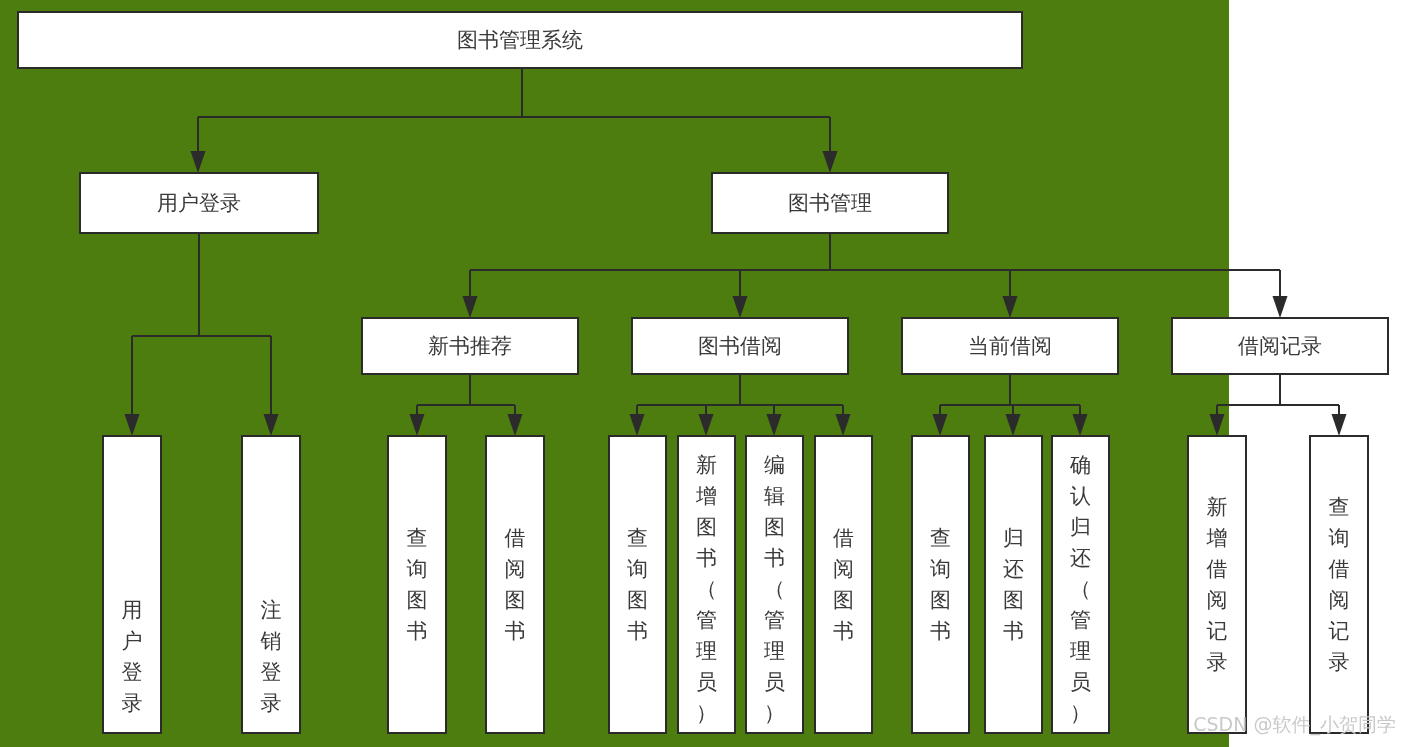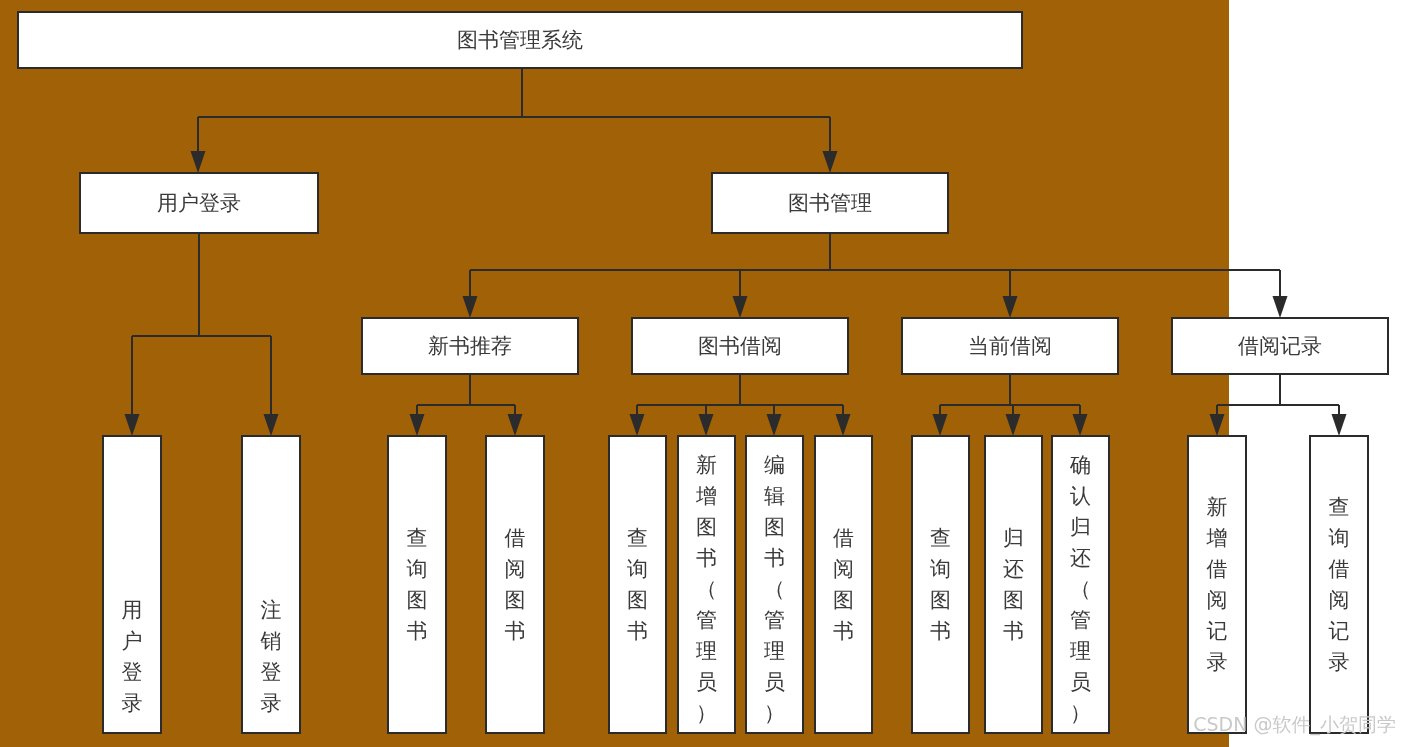--- a/index.html
+++ b/index.html
@@ -11,21 +11,21 @@
   body {
     width: 1405px;
     height: 747px;
     font-family: "DejaVu Sans", "Liberation Sans", sans-serif;
     overflow: hidden;
   }
   #diagram-root {
     position: relative;
     width: 1229px;
     height: 747px;
-    background: #a16207;
+    background: #4d7c0f;
   }
   svg#structure-chart {
     position: absolute;
     left: 0;
     top: 0;
     width: 1405px;
     height: 747px;
     display: block;
   }
   .node-box {

